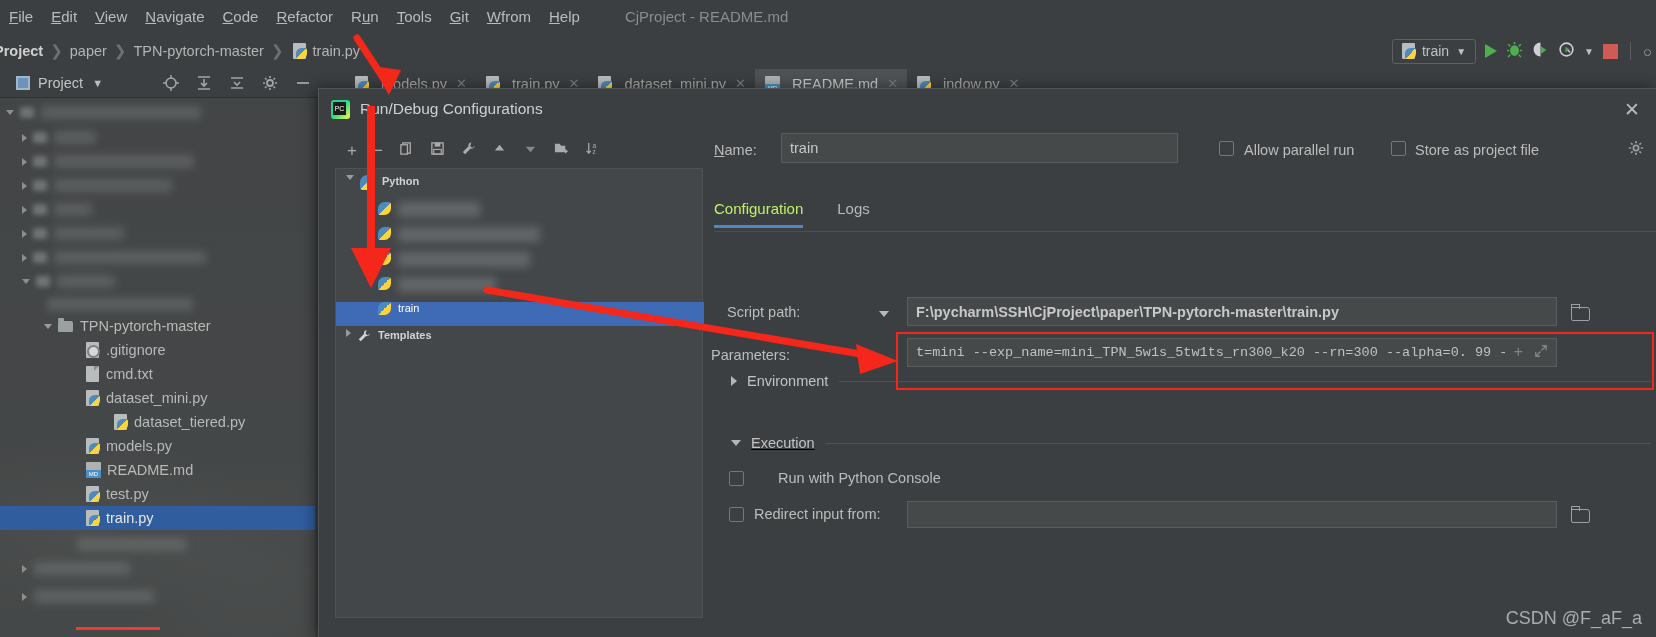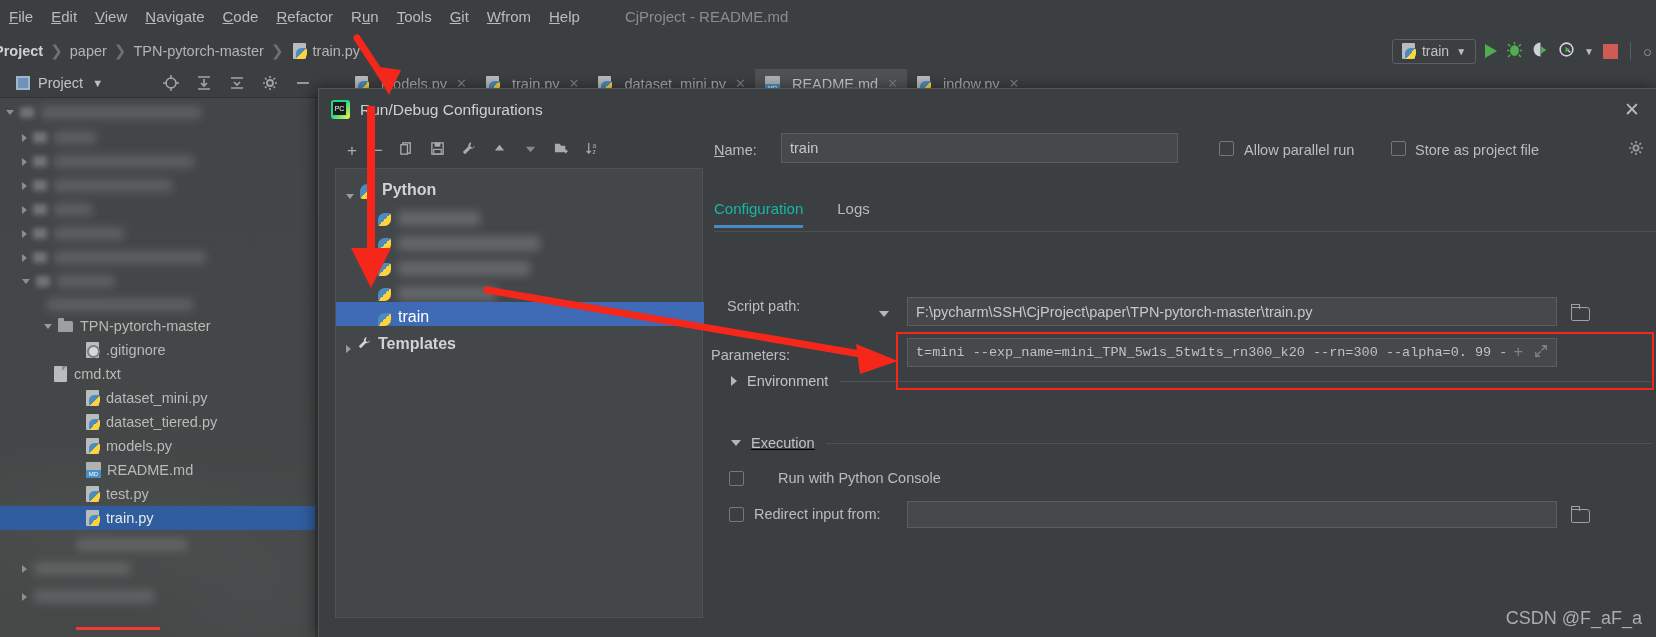--- a/index.html
+++ b/index.html
@@ -156,21 +156,21 @@
   .tri-green { width:0;height:0;border-left:12px solid #4fae4f;border-top:7.5px solid transparent;border-bottom:7.5px solid transparent; }
   .stop-sq { width:15px;height:15px;background:#cf5b56; }
 
   
   .dialog {
     position:absolute; left:318px; top:88px; width:1338px; height:549px;
     background:#3c3f41; border-top:1px solid #515558; border-left:1px solid #515558;
     box-shadow: -3px 0 14px rgba(0,0,0,.45);
   }
   .dlg-title {
-    position:absolute; left:12px; top:11px; display:flex; align-items:center; gap:10px;
+    position:absolute; left:12px; top:11px; display:flex; gap:10px;
   }
   .pc-logo {
     width:19px;height:19px;border-radius:3px;
     background:linear-gradient(135deg,#21d789 0%,#21d789 45%,#fcf84a 100%);
     position:relative;
   }
   .pc-logo:after{
     content:"PC"; position:absolute; left:2px; top:2px; width:13px; height:13px;
     background:#1b1b1b; color:#fff; font-size:7px; line-height:13px; text-align:center;
   }
@@ -187,22 +187,22 @@
     position:absolute; left:16px; top:46px; width:365px; height:30px;
     display:flex; align-items:center; gap:16px; padding-left:12px;
   }
   .tb-ic { color:#b5b5b5; font-size:17px; line-height:1; opacity:.92; }
 
   .cfg-tree {
     position:absolute; left:16px; top:79px; width:368px; height:450px;
     background:#444749; border:1px solid #4f5254;
   }
   .ct-row {
-    position:absolute; left:0; display:flex; align-items:flex-end; height:24px;
-    font-size:16px; color:#c3c3c3; white-space:nowrap; width:368px;
+    position:absolute; left:0; display:flex; align-items:flex-start; height:24px;
+    font-size:11px; color:#c3c3c3; white-space:nowrap; width:368px;
   }
   .ct-row.bold { font-weight:bold; color:#d2d2d2; }
   .ct-row.sel { background:#3f6ab5; color:#ffffff; }
   .py-ic {
     width:15px;height:15px;margin-right:7px;border-radius:50% 20% 50% 20%;
     background:linear-gradient(135deg,#4b8bbe 50%,#ffd43b 50%); flex:0 0 auto;
   }
   .py-ic.sm { width:13px;height:13px; }
   .wrench-ic { margin-right:7px; font-size:13px; color:#c8c8c8; }
   .blurline {
@@ -218,21 +218,21 @@
   }
   .txtfield.mono { font-family:"Liberation Mono", monospace; font-size:13.5px; color:#bfc2c2; }
   .cb {
     position:absolute; width:15px; height:15px; border:1px solid #74787a;
     background:#3c3f41; border-radius:2px;
   }
   .tab-bar { position:absolute; left:713px; top:199px; display:flex; gap:34px; }
   .tab {
     font-size:15px; color:#b8b8b8; padding-bottom:8px;
   }
-  .tab.active { color:#14b8a6; border-bottom:3px solid #4a88c7; }
+  .tab.active { color:#bef264; border-bottom:3px solid #4a88c7; }
   .section-hdr { position:absolute; display:flex; align-items:center; }
   .section-hdr .tri-r {
     width:0;height:0;border-left:6px solid #b5b5b5;
     border-top:5px solid transparent;border-bottom:5px solid transparent;margin-right:10px;
   }
   .section-hdr .tri-d {
     width:0;height:0;border-top:6px solid #b5b5b5;
     border-left:5px solid transparent;border-right:5px solid transparent;margin-right:10px;
   }
   .section-hdr .lbl { font-size:14.5px; color:#c2c2c2; margin-right:11px; white-space:nowrap; }
@@ -444,29 +444,29 @@
 
     <div class="tree-row" style="left:0; top:216px; padding-left:44px">
       <span class="chev-d"></span>
       <span class="ic-folder"></span>
       <span>TPN-pytorch-master</span>
     </div>
     <div class="tree-row" style="left:0; top:240px; padding-left:86px">
       <span class="ic-git"></span>
       <span>.gitignore</span>
     </div>
-    <div class="tree-row" style="left:8px; top:264px; padding-left:46px">
+    <div class="tree-row" style="left:0; top:264px; padding-left:86px">
       <span class="ic-file"></span>
       <span>cmd.txt</span>
     </div>
     <div class="tree-row" style="left:0; top:288px; padding-left:86px">
       <span class="ic-py"></span>
       <span>dataset_mini.py</span>
     </div>
-    <div class="tree-row" style="left:0; top:312px; padding-left:86px">
+    <div class="tree-row" style="left:0; top:312px; padding-left:114px">
       <span class="ic-py"></span>
       <span>dataset_tiered.py</span>
     </div>
     <div class="tree-row" style="left:0; top:336px; padding-left:86px">
       <span class="ic-py"></span>
       <span>models.py</span>
     </div>
     <div class="tree-row" style="left:0; top:360px; padding-left:86px">
       <span class="ic-md"></span>
       <span>README.md</span>
@@ -606,23 +606,23 @@
           <path d="M8 1v2.2M8 12.8V15M1 8h2.2M12.8 8H15M3 3l1.6 1.6M11.4 11.4L13 13M13 3l-1.6 1.6M4.6 11.4L3 13" stroke="#9a9c9c" stroke-width="1.7"></path>
         </svg>
     </div>
 
     <div class="tab-bar" style="left:395px; top:111px;">
       <div class="tab active">Configuration</div>
       <div class="tab">Logs</div>
     </div>
     <div style="position:absolute;left:395px;top:142px;width:943px;height:1px;background:#4d5052;"></div>
 
-    <div class="field-label" style="left:408px; top:209px;">Script path:</div>
+    <div class="field-label" style="left:408px; top:215px;">Script path:</div>
     <div class="dd-tri" style="left:560px; top:222px;"></div>
-    <div class="txtfield" style="left:588px; top:208px; width:650px; height:29px;">
+    <div class="txtfield" style="left:588px; top:208px; width:650px; height:29px;font-weight:bold;">
       <span>F:\pycharm\SSH\CjProject\paper\TPN-pytorch-master\train.py</span>
     </div>
     <div class="folder-btn" style="left:1252px; top:216px;"></div>
 
     <div class="field-label" style="left:392px; top:258px;">Parameters:</div>
     <div class="txtfield mono" style="left:588px; top:249px; width:650px; height:29px; justify-content:space-between;">
       <span style="overflow:hidden;white-space:nowrap">t=mini --exp_name=mini_TPN_5w1s_5tw1ts_rn300_k20 --rn=300 --alpha=0. 99 --k=20</span>
       <span style="display:flex;align-items:center;gap:11px;flex:0 0 auto;padding-left:8px">
         <span style="color:#7f8385;font-size:16px">+</span>
         <span>

